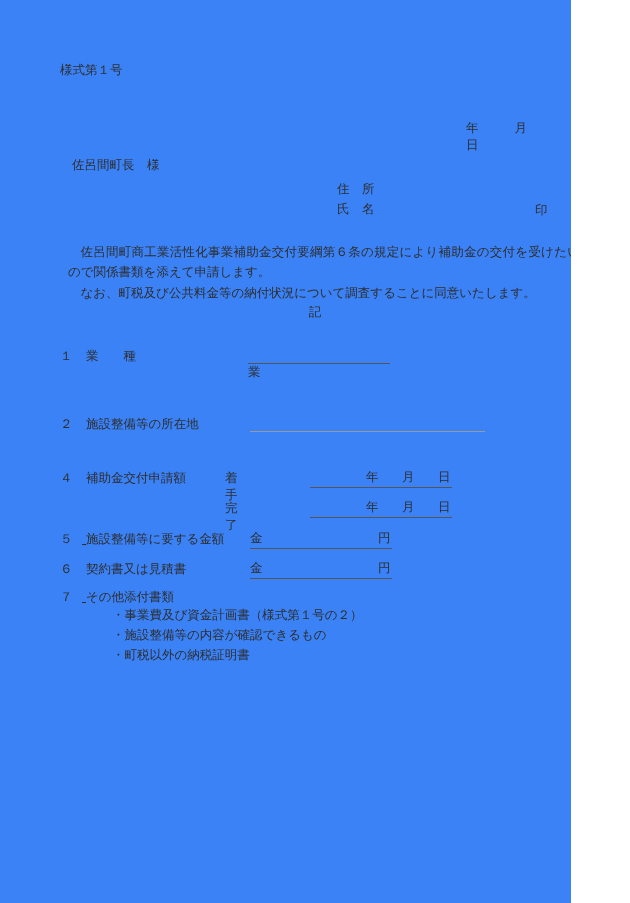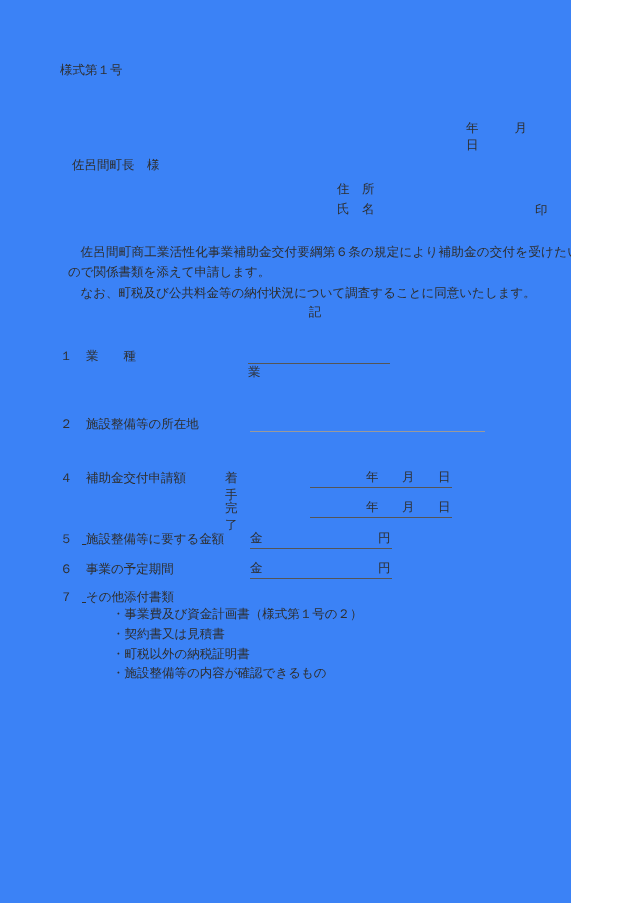--- a/index.html
+++ b/index.html
@@ -208,34 +208,33 @@
     <span class="abs" style="left:190px; top:0;">
       <span class="fieldline" style="width:142px;">
         <span class="inner" style="left:0;">金</span>
         <span class="inner" style="left:128px;">円</span>
       </span>
     </span>
   </div>
 
   <div class="abs item" style="top:561px;">
     <span class="num">６</span>
-    <span class="lbl">事業の予定期間</span>
+    <span class="lbl">契約書又は見積書</span>
     <span class="abs" style="left:190px; top:0;">
       <span class="fieldline" style="width:142px;">
         <span class="inner" style="left:0;">金</span>
         <span class="inner" style="left:128px;">円</span>
       </span>
     </span>
   </div>
 
   <div class="abs item" style="top:589px;text-decoration:underline;">
     <span class="num">７</span>
     <span class="lbl">その他添付書類</span>
   </div>
 
-  <div class="abs bullets" style="top:605px;font-family:Liberation Serif, serif;">
+  <div class="abs bullets" style="top:605px;">
     <div>・事業費及び資金計画書（様式第１号の２）</div>
-    <div>・契約書又は見積書</div>
+    <div>・施設整備等の内容が確認できるもの</div>
     <div>・町税以外の納税証明書</div>
-    <div>・施設整備等の内容が確認できるもの</div>
   </div>
 
 </div>
 
 </body></html>

